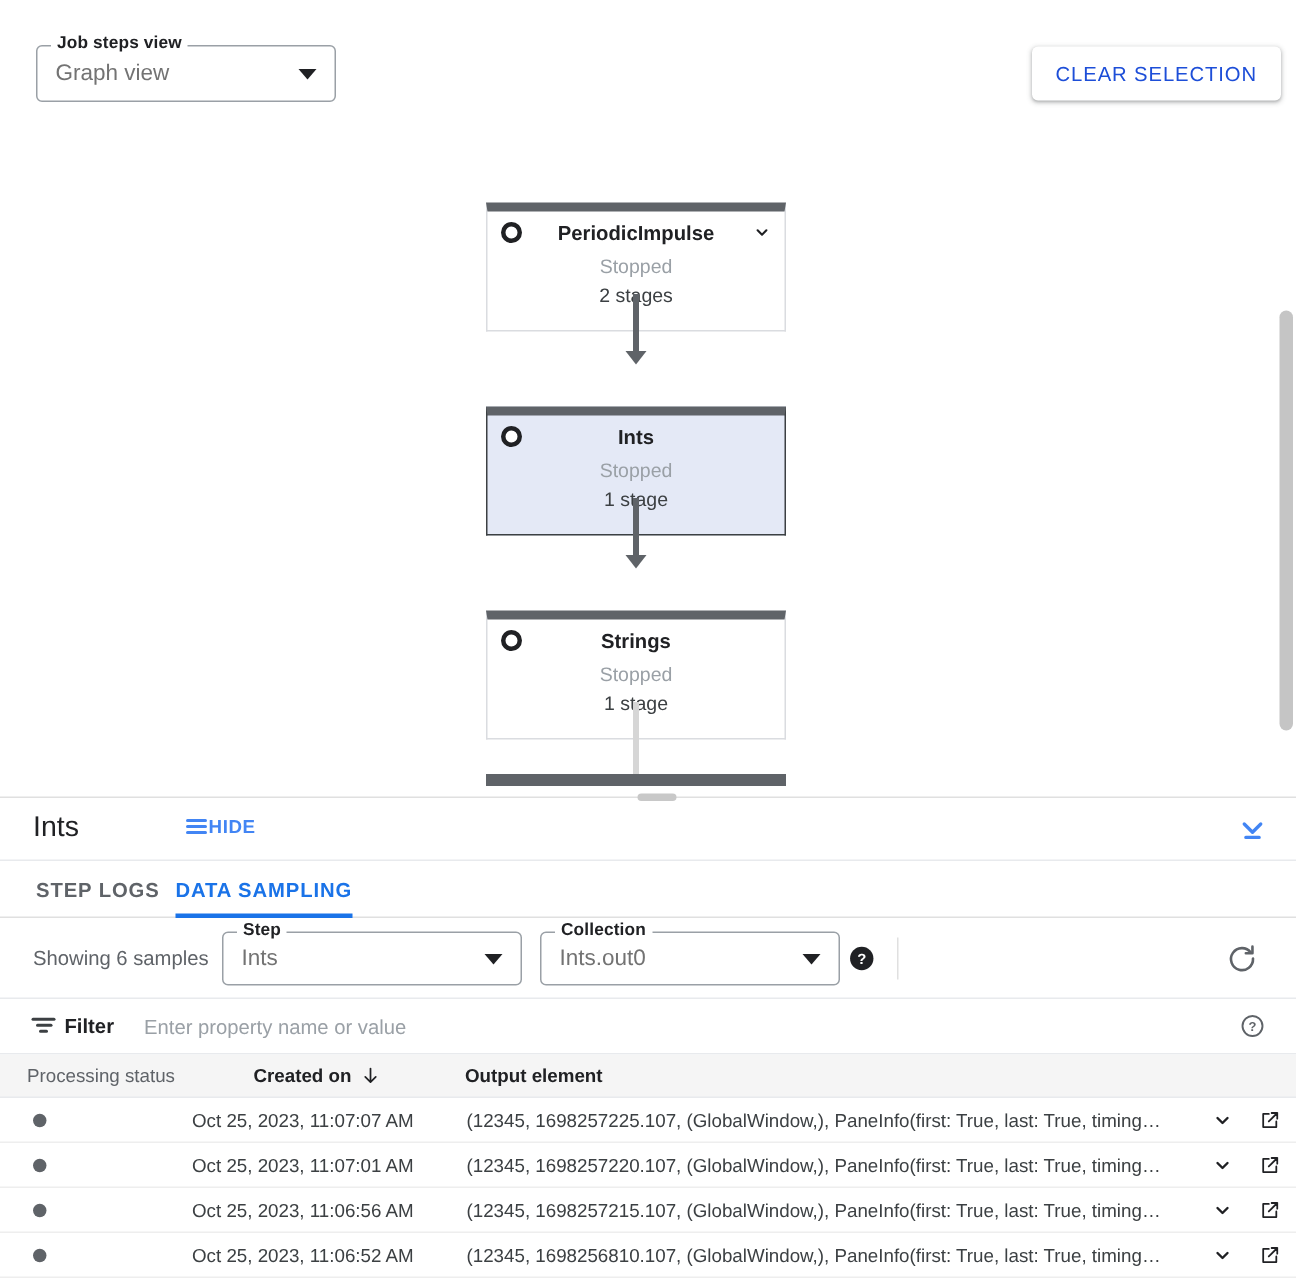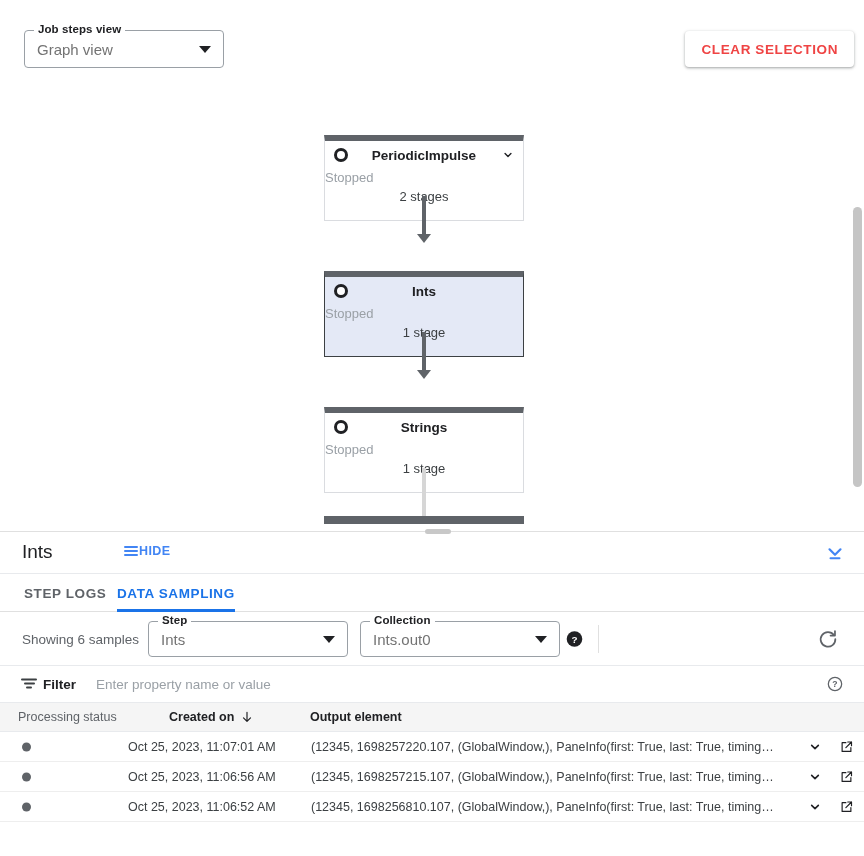--- a/index.html
+++ b/index.html
@@ -48,21 +48,21 @@
     border-top: 7px solid #202124;
   }
   #jobStepsView { left: 24px; top: 30px; width: 200px; height: 38px; }
 
   .clear-btn {
     position: absolute; right: 10px; top: 31px;
     height: 36px; padding: 0 16px;
     background: #fff;
     border: none; border-radius: 4px;
     box-shadow: 0 1px 2px rgba(60,64,67,.3), 0 1px 3px 1px rgba(60,64,67,.15);
-    color: #ef4444; font-size: 13.5px; font-weight: bold;
+    color: #1d4ed8; font-size: 13.5px; font-weight: normal;
     letter-spacing: .6px; cursor: pointer;
     font-family: "Liberation Sans", sans-serif;
     display: flex; align-items: center; text-align: right;
   }
 
   
   .graph-canvas { position: absolute; left: 0; top: 92px; width: 864px; height: 440px; }
 
   .node {
     position: absolute; width: 200px;
@@ -86,21 +86,21 @@
     position: absolute; left: 9px; top: 50%; transform: translateY(-50%);
     width: 14px; height: 14px; border-radius: 50%;
     border: 3.5px solid #202124; background: #fff;
   }
   .node-caret {
     position: absolute; right: 8px; top: 50%; transform: translateY(-50%);
     width: 14px; height: 14px;
   }
   .node-caret svg { display: block; }
   .node-sub {
-    font-size: 13px; color: #9aa0a6;
+    text-align: center; font-size: 13px; color: #9aa0a6;
     line-height: 18px; padding-bottom: 1px;
   }
   .node-sub2 {
     text-align: center; font-size: 13px; color: #3c4043;
     line-height: 18px; padding-bottom: 14px;
   }
 
   .edge { position: absolute; width: 4px; background: #5f6368; }
   .edge.light { background: #d6d6d6; }
   .arrow {
@@ -416,20 +416,36 @@
         <span>Created on</span>
         <svg width="14" height="14" viewBox="0 0 24 24">
           <path d="M12 4v15M6 13.5l6 6 6-6" fill="none" stroke="#202124" stroke-width="2" stroke-linecap="round" stroke-linejoin="round"></path>
         </svg>
       </div>
       <div class="th" id="thOutput">Output element</div>
     </div>
 
     <div>
 
+      <div class="row">
+        <span class="row-dot"></span>
+        <span class="cell-created">Oct 25, 2023, 11:07:07 AM</span>
+        <span class="cell-output">(12345, 1698257225.107, (GlobalWindow,), PaneInfo(first: True, last: True, timing…</span>
+        <span class="row-expand">
+          <svg width="16" height="16" viewBox="0 0 24 24">
+              <path d="M7 9.5l5 5 5-5" fill="none" stroke="#202124" stroke-width="2.4" stroke-linecap="round" stroke-linejoin="round"></path>
+            </svg>
+        </span>
+        <span class="row-open">
+          <svg width="15" height="15" viewBox="0 0 24 24">
+            <path d="M5 5h6M5 5v14h14v-6" fill="none" stroke="#202124" stroke-width="1.9" stroke-linecap="round" stroke-linejoin="round"></path>
+            <path d="M14 4h6v6M20 4l-9 9" fill="none" stroke="#202124" stroke-width="1.9" stroke-linecap="round" stroke-linejoin="round"></path>
+          </svg>
+        </span>
+      </div>
 
       <div class="row">
         <span class="row-dot"></span>
         <span class="cell-created">Oct 25, 2023, 11:07:01 AM</span>
         <span class="cell-output">(12345, 1698257220.107, (GlobalWindow,), PaneInfo(first: True, last: True, timing…</span>
         <span class="row-expand">
           <svg width="16" height="16" viewBox="0 0 24 24">
               <path d="M7 9.5l5 5 5-5" fill="none" stroke="#202124" stroke-width="2.4" stroke-linecap="round" stroke-linejoin="round"></path>
             </svg>
         </span>

